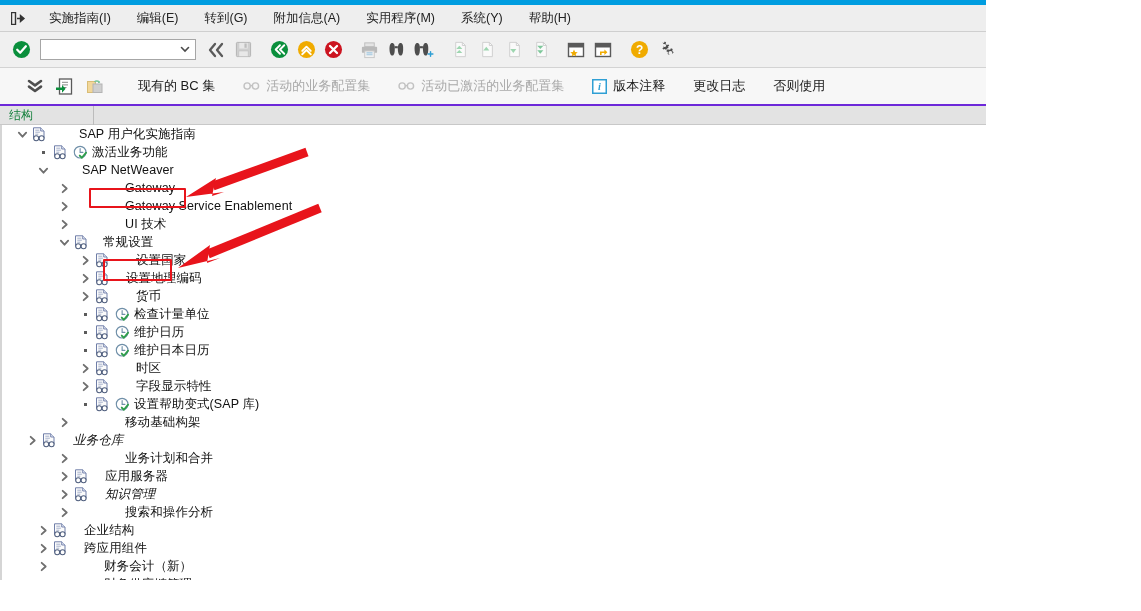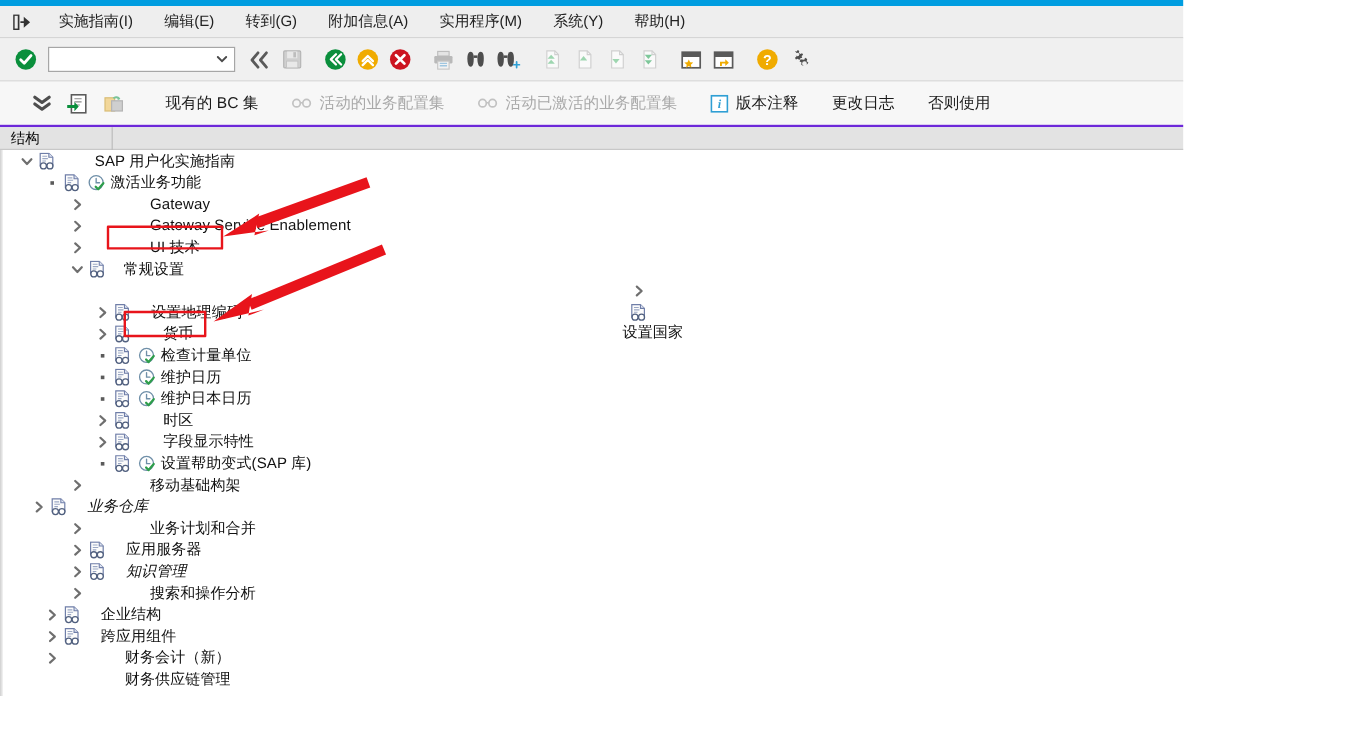--- a/index.html
+++ b/index.html
@@ -87,21 +87,21 @@
   .gap-l { margin-left: 22px; }
   .gap-m { margin-left: 16px; }
 
   
   .struct-head {
     height: 19px; background: #e3e3e3;
     border-bottom: 1px solid #c8c8c8;
     display: flex; align-items: center;
   }
   .struct-head .lbl {
-    font-size: 12px; color: #000000; padding-left: 9px;
+    font-size: 12px; color: #15803d; padding-left: 9px;
   }
   .struct-head .divider {
     width: 1px; height: 19px; background: #bcbcbc; margin-left: 60px;
   }
 
   
   .tree {
     position: relative; background: #ffffff;
     height: 455px; overflow: hidden;
     border-left: 1px solid #d5d5d5;
@@ -435,20 +435,29 @@
           </span>
           <span class="actico">
             <svg width="15" height="15" viewBox="0 0 16 16">
               <circle cx="7.6" cy="7.6" r="6.2" fill="#fff" stroke="#6f8fa8" stroke-width="1.2"></circle>
               <path d="M7.6 3.9 v3.9 h3" stroke="#6f8fa8" stroke-width="1.2" fill="none" stroke-linecap="round"></path>
               <path d="M7.2 11.3 L9.4 13.6 L14 8.2" stroke="#2e9e4b" stroke-width="2" fill="none" stroke-linecap="round" stroke-linejoin="round"></path>
             </svg>
           </span>
           <span class="label">激活业务功能</span>
         </div>
+        <div class="row" style="padding-left: 35px;">
+          <span class="twisty">
+            <svg width="11" height="11" viewBox="0 0 12 12">
+              <path d="M2 4 L6 8.4 L10 4" stroke="#6f6f6f" stroke-width="2" fill="none" stroke-linecap="round" stroke-linejoin="round"></path>
+            </svg>
+          </span>
+          <span class="nospace"></span>
+          <span class="label" style="margin-left: 10px;">SAP NetWeaver</span>
+        </div>
         <div class="row" style="padding-left: 56px;">
           <span class="twisty">
             <svg width="11" height="11" viewBox="0 0 12 12">
               <path d="M4 2 L8.4 6 L4 10" stroke="#6f6f6f" stroke-width="2" fill="none" stroke-linecap="round" stroke-linejoin="round"></path>
             </svg>
           </span>
           <span class="nospace"></span>
           <span class="label" style="margin-left: 32px;">Gateway</span>
         </div>
         <div class="row" style="padding-left: 56px;">
@@ -480,21 +489,21 @@
               <path d="M2.5 0.8 h7.2 l3.3 3.2 v7.3 h-10.5 Z" fill="#fcfcfc" stroke="#6f7ea8" stroke-width="1"></path>
               <path d="M9.7 0.8 v3.2 h3.3" fill="#dfe5f2" stroke="#6f7ea8" stroke-width="0.9"></path>
               <path d="M4.3 3.2 h4 M4.3 5.2 h4.6 M4.3 7.2 h3" stroke="#9aa7c4" stroke-width="0.9"></path>
               <circle cx="5.2" cy="11.3" r="2.5" fill="#fff" stroke="#51607f" stroke-width="1.1"></circle>
               <circle cx="10.6" cy="11.3" r="2.5" fill="#fff" stroke="#51607f" stroke-width="1.1"></circle>
               <path d="M7.7 11 h0.2" stroke="#51607f" stroke-width="1.1"></path>
             </svg>
           </span>
           <span class="label" style="margin-left: 10px;">常规设置</span>
         </div>
-        <div class="row" style="padding-left: 77px; flex-direction: column;">
+        <div class="row" style="padding-left: 77px;">
           <span class="twisty">
             <svg width="11" height="11" viewBox="0 0 12 12">
               <path d="M4 2 L8.4 6 L4 10" stroke="#6f6f6f" stroke-width="2" fill="none" stroke-linecap="round" stroke-linejoin="round"></path>
             </svg>
           </span>
           <span class="nodeicon">
             <svg width="16" height="15" viewBox="0 0 16 15">
               <path d="M2.5 0.8 h7.2 l3.3 3.2 v7.3 h-10.5 Z" fill="#fcfcfc" stroke="#6f7ea8" stroke-width="1"></path>
               <path d="M9.7 0.8 v3.2 h3.3" fill="#dfe5f2" stroke="#6f7ea8" stroke-width="0.9"></path>
               <path d="M4.3 3.2 h4 M4.3 5.2 h4.6 M4.3 7.2 h3" stroke="#9aa7c4" stroke-width="0.9"></path>

